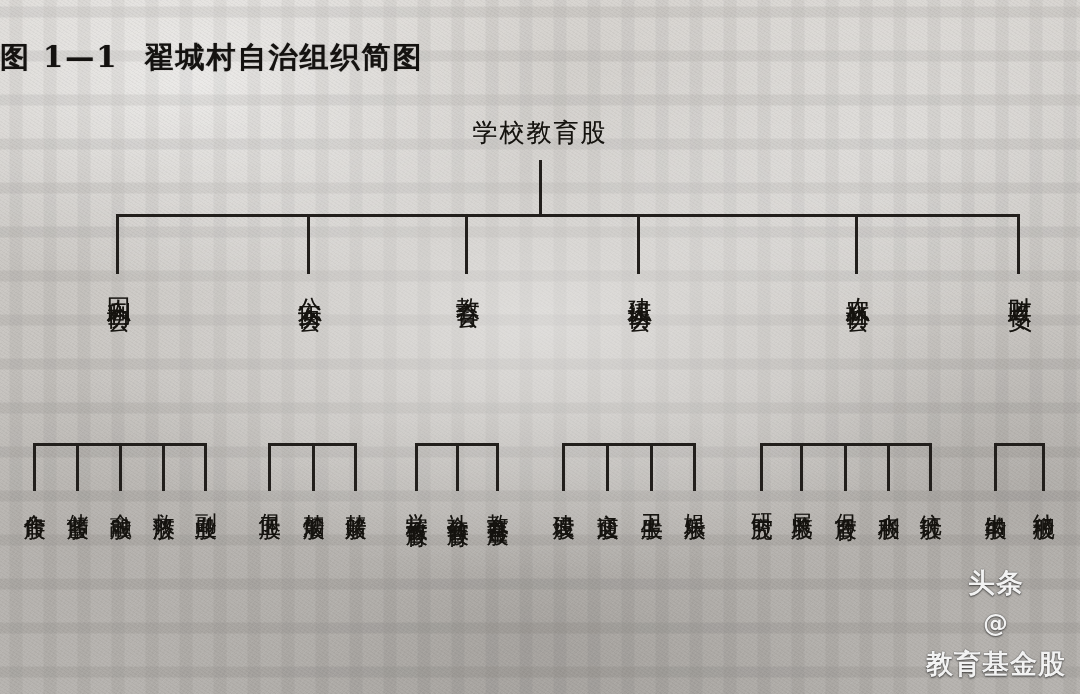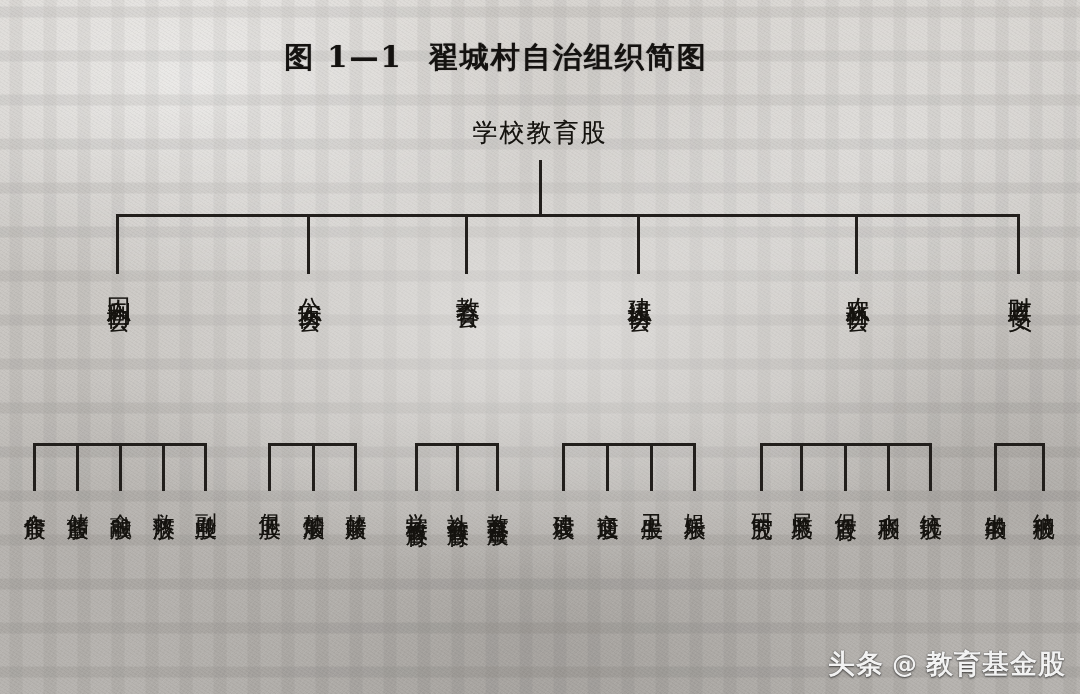--- a/index.html
+++ b/index.html
@@ -73,21 +73,20 @@
   #figure {
     position: absolute;
     inset: 0;
   }
 
   .title {
     position: absolute;
     left: 0;
     top: 38px;
     width: 992px;
-    text-align: center;
     font-family: "DejaVu Serif", "Liberation Serif", serif;
     font-weight: 700;
     font-size: 29px;
     letter-spacing: 2px;
     color: #141210;
     text-shadow: 0 0 1px rgba(20,18,16,0.5);
   }
   .title .fignum { margin-right: 26px; }
 
   .node {
@@ -127,20 +126,21 @@
     bottom: 12px;
     display: flex;
     align-items: center;
     gap: 8px;
     font-family: "DejaVu Sans", "Liberation Sans", sans-serif;
     font-weight: 700;
     font-size: 27px;
     color: #f2f2f2;
     text-shadow: 0 1px 2px rgba(0,0,0,0.55), 0 0 1px rgba(0,0,0,0.8);
     letter-spacing: 1px;
+    flex-direction: column;
   }
   .watermark .wm-at { font-size: 25px; }
 </style>
 </head>
 <body>
 
 <div id="page">
   <div id="paper-base"></div>
   <div id="showthrough"></div>
   <div id="grain"></div>

